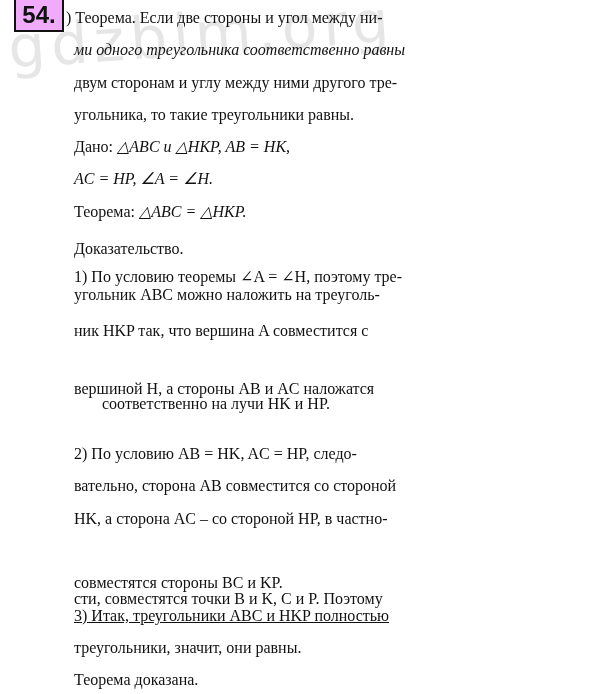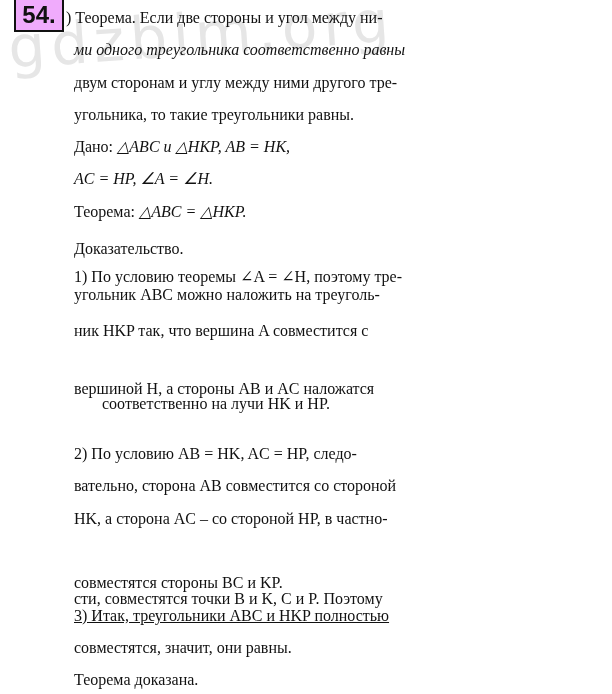--- a/index.html
+++ b/index.html
@@ -47,15 +47,15 @@
 <div class="line" style="top:373px;">вершиной H, а стороны AB и AC наложатся</div>
 <div class="line" style="top:388px;margin-left:28px;">соответственно на лучи HK и HP.</div>
 
 <div class="line" style="top:438px;">2) По условию AB = HK,  AC = HP, следо-</div>
 <div class="line" style="top:470px;">вательно, сторона AB совместится со стороной</div>
 <div class="line" style="top:503px;text-align:right;">HK, а сторона AC – со стороной HP, в частно-</div>
 <div class="line" style="top:535px;margin-top:48px;">сти, совместятся точки B и K, C и P. Поэтому</div>
 <div class="line" style="top:567px;">совместятся стороны BC и KP.</div>
 
 <div class="line" style="top:600px;text-decoration:underline;">3) Итак, треугольники ABC и HKP полностью</div>
-<div class="line" style="top:632px;">совместятся, значит, они равны.</div>
+<div class="line" style="top:632px;">треугольники, значит, они равны.</div>
 
 <div class="line" style="top:664px;">Теорема доказана.</div>
 
 </body></html>

